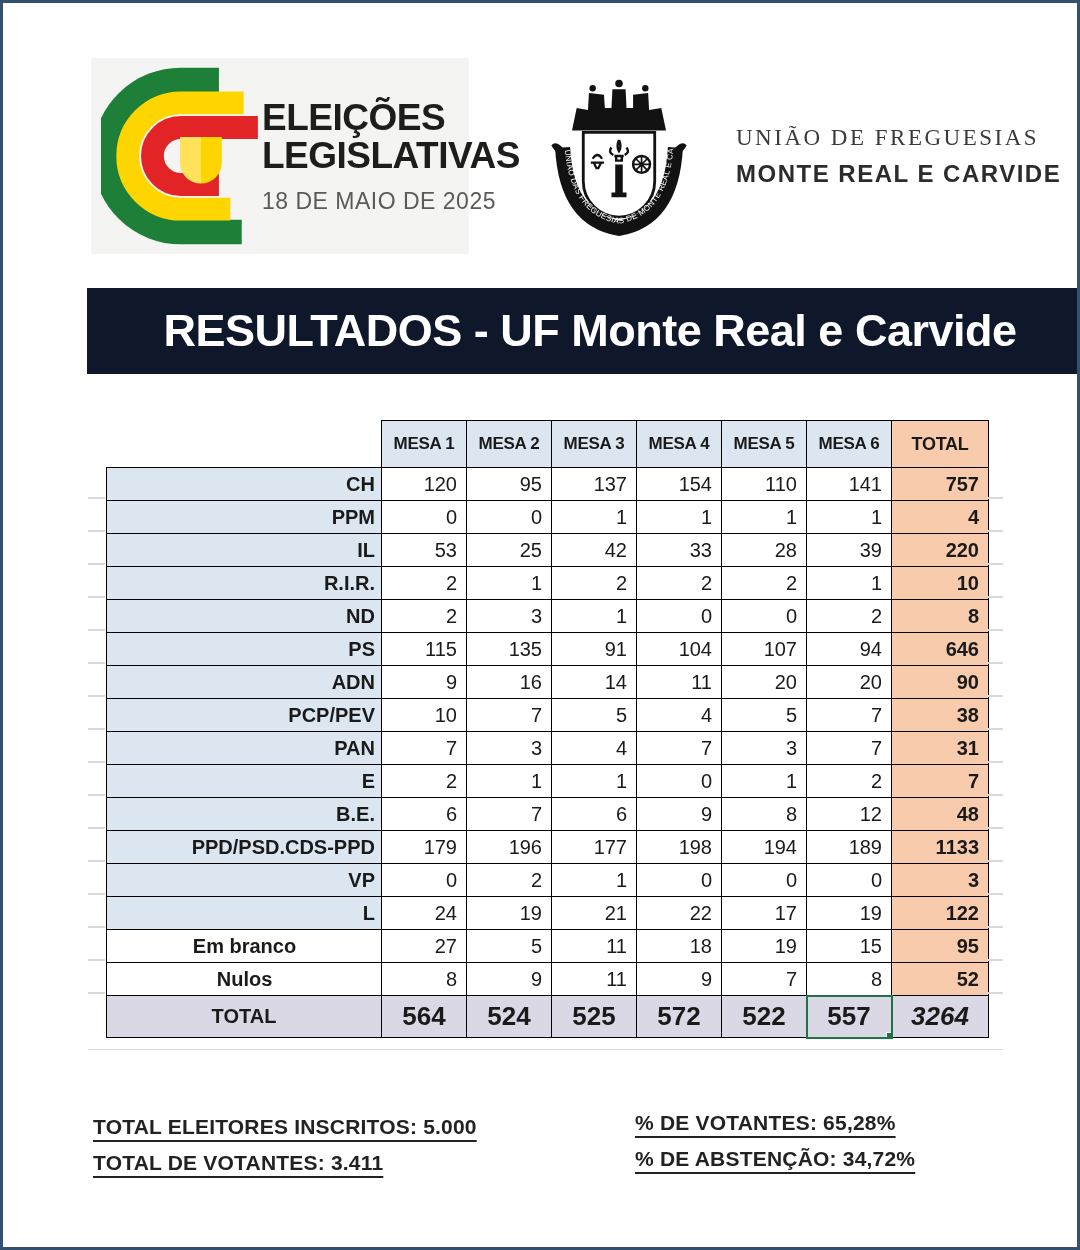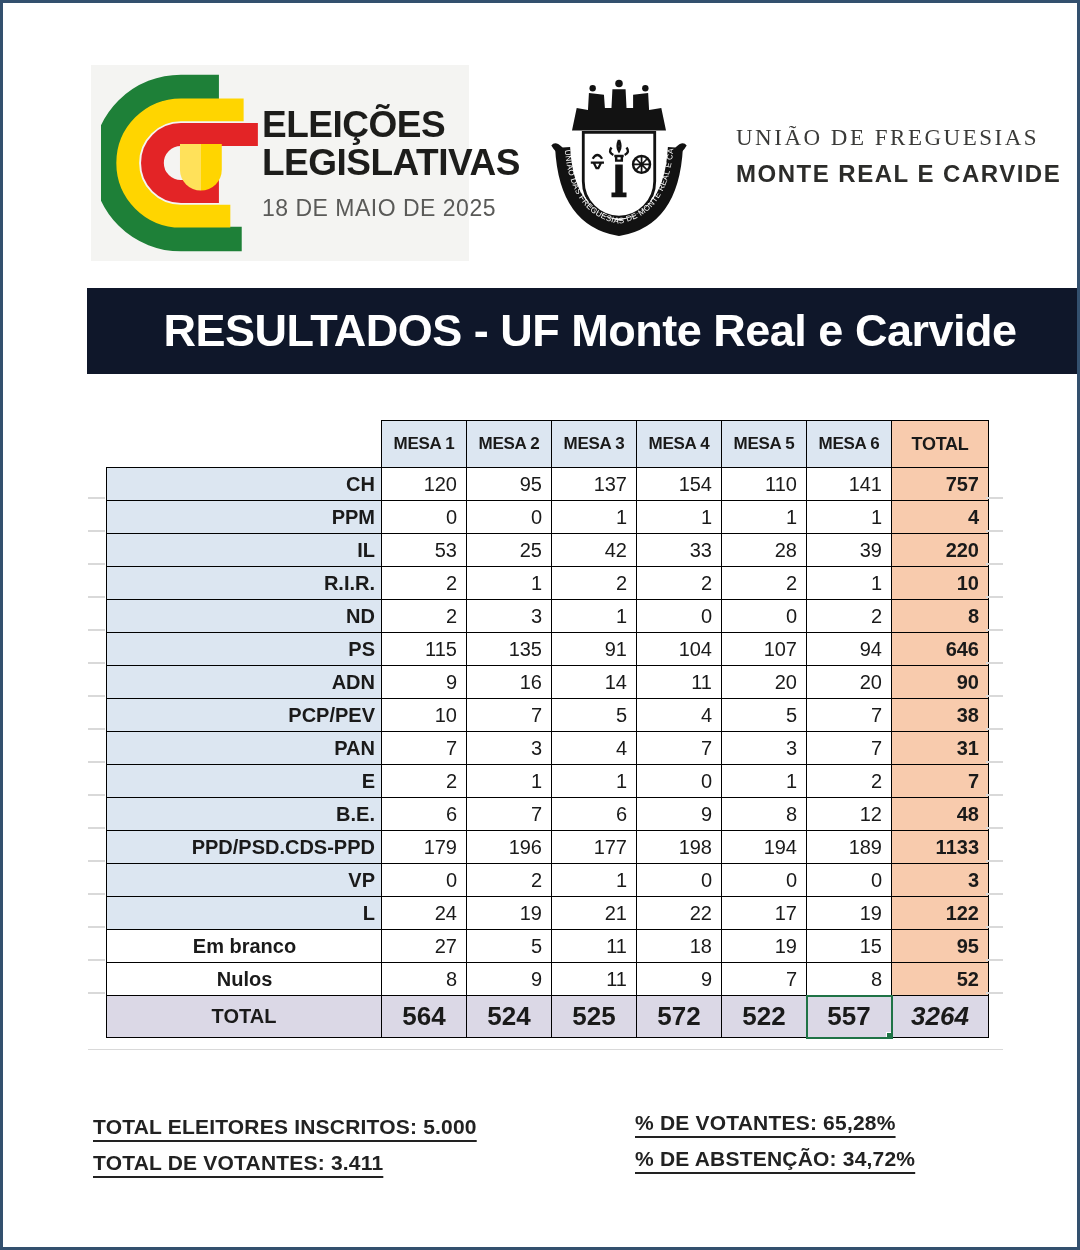--- a/index.html
+++ b/index.html
@@ -8,21 +8,21 @@
     box-sizing:border-box;
     background:#ffffff;
     border:3px solid #33506E;
     position:relative;
     font-family:"Liberation Sans", sans-serif;
     color:#1a1a1a;
     overflow:hidden;
   }
   
   .logo-card{
-    position:absolute;left:88px;top:62px;width:378px;height:196px;
+    position:absolute;left:88px;top:55px;width:378px;height:196px;
     background:#f4f4f2;
     display:flex;align-items:center;
   }
   .logo-arc{flex:0 0 auto;margin-left:10px;}
   .logo-text{margin-left:4px;line-height:1.04;}
   .logo-text .l1,.logo-text .l2{
     font-weight:bold;font-size:37px;color:#1d1d1b;letter-spacing:-0.5px;
   }
   .logo-text .date{font-size:23px;color:#5a5a58;margin-top:14px;letter-spacing:0.5px;}
   .crest{position:absolute;left:540px;top:58px;}

